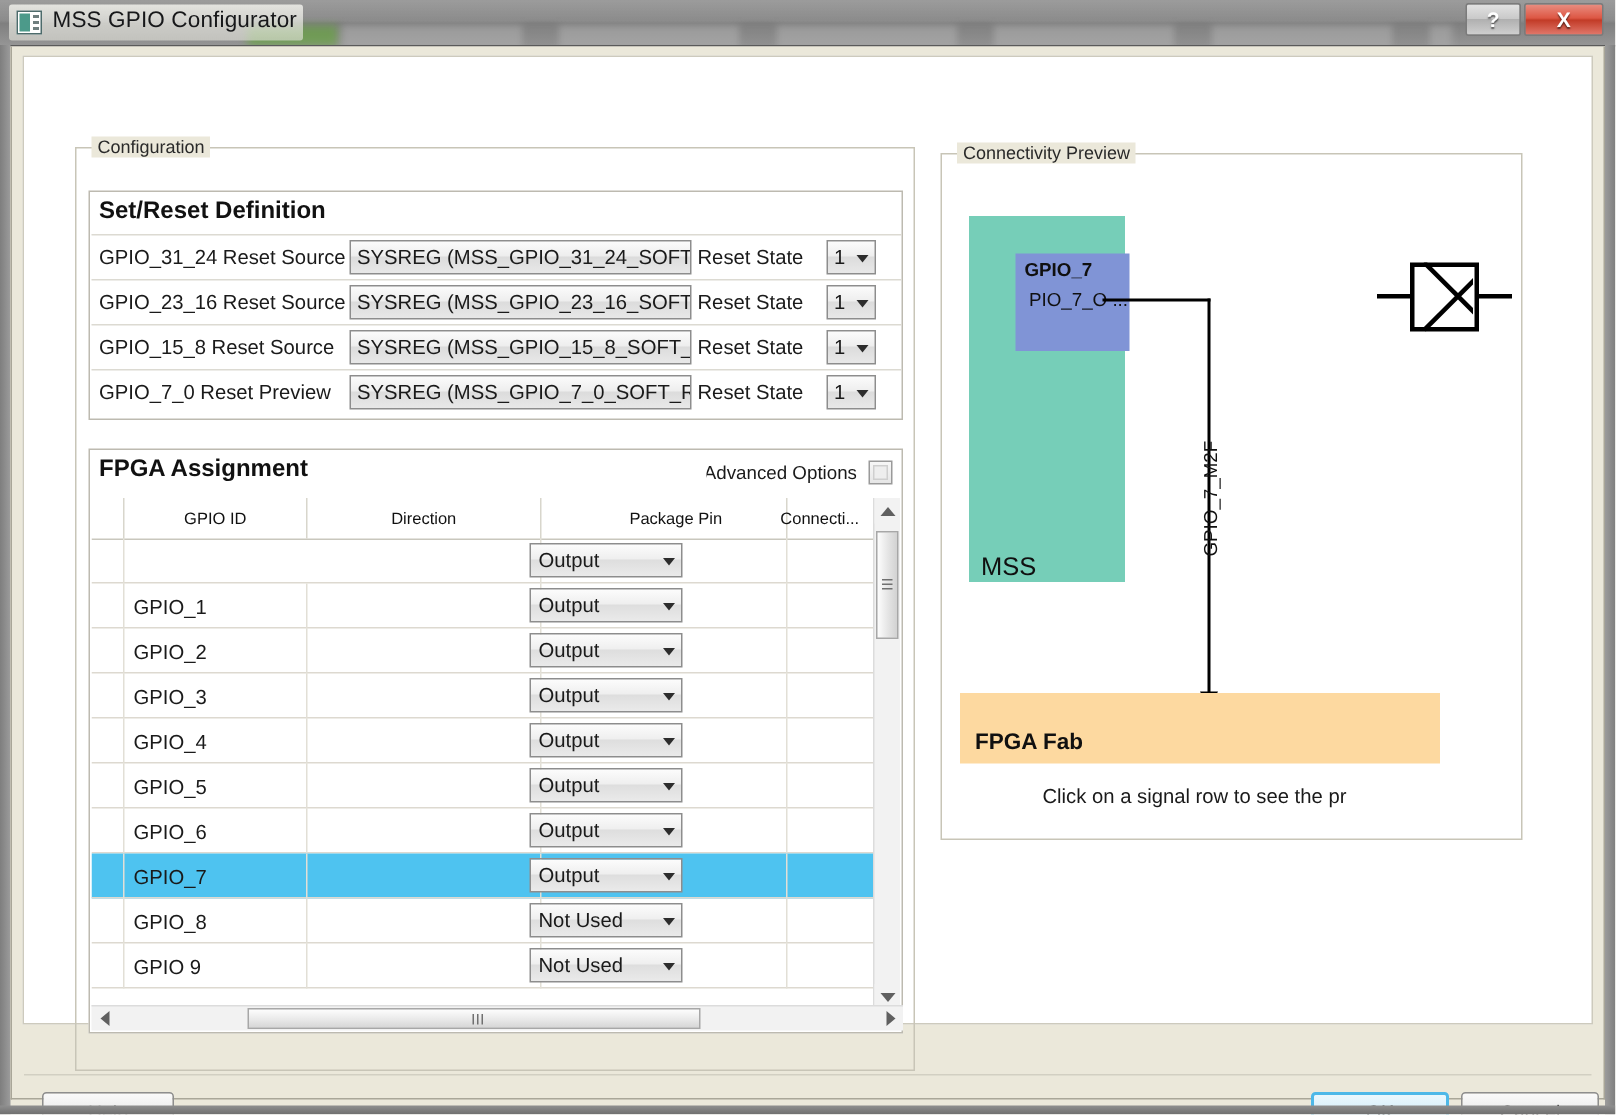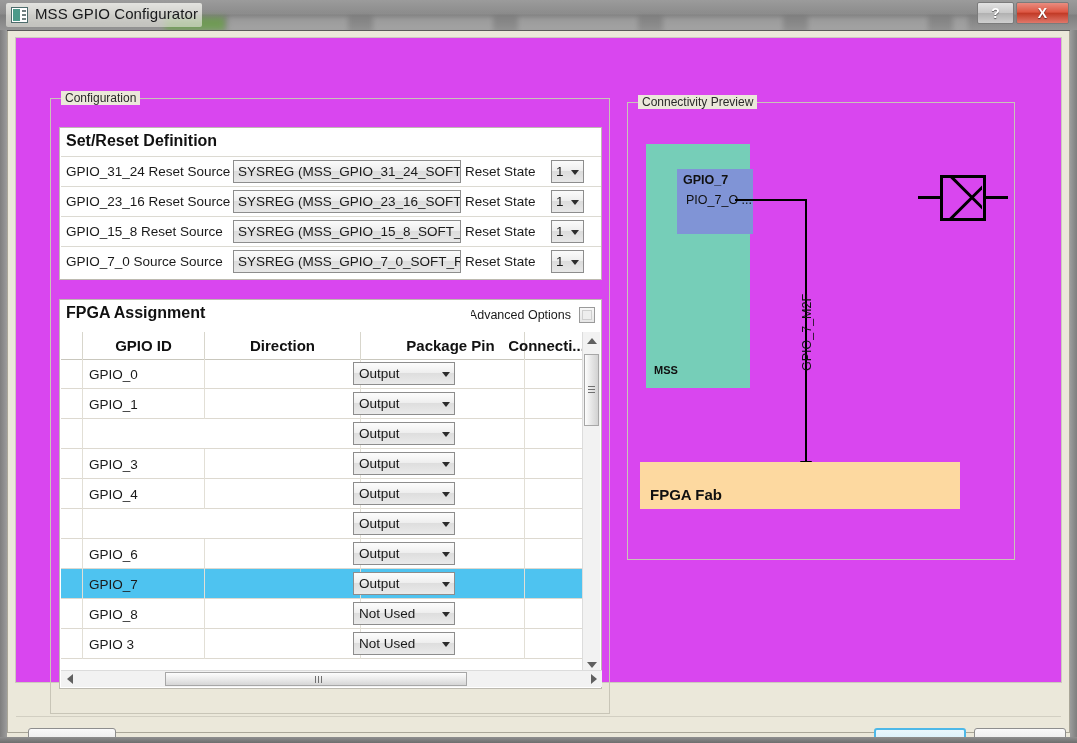--- a/index.html
+++ b/index.html
@@ -99,21 +99,21 @@
     width: 1063px; height: 702px;
     background: #ebe8da;
     border: 1px solid #a9a698;
     border-top: none;
     box-sizing: border-box;
   }
   .window-inner {
     position: absolute; left: 7px; top: 6px;
     width: 1047px; height: 646px;
     border: 1px solid #cdcabd;
-    background: #d946ef;
+    background: #ffffff;
     box-sizing: border-box;
   }
 
   
   .groupbox {
     position: absolute;
     border: 1px solid #c8c5b7;
     box-sizing: border-box;
   }
   .groupbox-title {
@@ -214,21 +214,21 @@
     overflow: hidden;
   }
   .thead-row {
     position: absolute; left: 0; top: 0; width: 523px; height: 27px;
     border-bottom: 1px solid #c9c7bd;
   }
   .th {
     position: absolute; top: 0; height: 27px;
     border-right: 1px solid #d8d6cc;
     box-sizing: border-box;
-    font-size: 15px; font-weight: bold; color: #111;
+    font-size: 11px; font-weight: normal; color: #111;
     display: flex; align-items: center; justify-content: center;
     white-space: nowrap; overflow: hidden;
   }
   .trow {
     position: absolute; left: 0; width: 523px; height: 30px;
     border-bottom: 1px solid #ddd9d0;
     box-sizing: border-box;
   }
   .trow.sel { background: #4ec3f0; }
   .cell {
@@ -317,22 +317,22 @@
     box-shadow: 3px 0 0 #707070, 6px 0 0 #707070;
   }
 
   
   .mss-box {
     position: absolute; left: 18px; top: 41px;
     width: 104px; height: 244px;
     background: #76ceb8;
   }
   .mss-label {
-    position: absolute; left: 8px; bottom: 12px;
-    font-size: 11px; font-weight: bold; color: #101010;
+    position: absolute; left: 8px; bottom: 0;
+    font-size: 17px; font-weight: normal; color: #101010;
   }
   .gpio-box {
     position: absolute; left: 31px; top: 25px;
     width: 76px; height: 65px;
     background: #8094d6;
   }
   .gpio-box-title {
     position: absolute; left: 6px; top: 4px;
     font-size: 12.5px; font-weight: bold; color: #101010;
     white-space: nowrap;
@@ -502,21 +502,21 @@
                 <div class="sr-combo">
                   <span>SYSREG (MSS_GPIO_15_8_SOFT_RESET)</span>
                 </div>
                 <div class="sr-rs-label">Reset State</div>
                 <div class="sr-state">
                   <span>1</span>
                   <div class="arrow-dn"></div>
                 </div>
               </div>
               <div class="sr-row" style="top: 118px;">
-                <div class="sr-label">GPIO_7_0 Source Source</div>
+                <div class="sr-label">GPIO_7_0 Reset Preview</div>
                 <div class="sr-combo">
                   <span>SYSREG (MSS_GPIO_7_0_SOFT_RESET)</span>
                 </div>
                 <div class="sr-rs-label">Reset State</div>
                 <div class="sr-state">
                   <span>1</span>
                   <div class="arrow-dn"></div>
                 </div>
               </div>
             </div>
@@ -531,21 +531,20 @@
             <div class="thead-row" id="thead">
                 <div class="th c0"></div>
                 <div class="th c1">GPIO ID</div>
                 <div class="th c2">Direction</div>
                 <div class="th c3">Package Pin</div>
                 <div class="th c4">Connecti...</div>
               </div>
             <div id="tbody">
                 <div class="trow" style="top: 27px;">
                   <div class="cell c0"></div>
-                  <div class="cell c1 cell-id">GPIO_0</div>
                   <div class="cell c2">
                     <div class="cmb dir-cmb">
                       <span>Output</span>
                       <div class="arrow-dn"></div>
                     </div>
                   </div>
                   <div class="cell c3"></div>
                   <div class="cell c4"></div>
                 </div>
                 <div class="trow" style="top: 57px;">
@@ -555,20 +554,21 @@
                     <div class="cmb dir-cmb">
                       <span>Output</span>
                       <div class="arrow-dn"></div>
                     </div>
                   </div>
                   <div class="cell c3"></div>
                   <div class="cell c4"></div>
                 </div>
                 <div class="trow" style="top: 87px;">
                   <div class="cell c0"></div>
+                  <div class="cell c1 cell-id">GPIO_2</div>
                   <div class="cell c2">
                     <div class="cmb dir-cmb">
                       <span>Output</span>
                       <div class="arrow-dn"></div>
                     </div>
                   </div>
                   <div class="cell c3"></div>
                   <div class="cell c4"></div>
                 </div>
                 <div class="trow" style="top: 117px;">
@@ -590,20 +590,21 @@
                     <div class="cmb dir-cmb">
                       <span>Output</span>
                       <div class="arrow-dn"></div>
                     </div>
                   </div>
                   <div class="cell c3"></div>
                   <div class="cell c4"></div>
                 </div>
                 <div class="trow" style="top: 177px;">
                   <div class="cell c0"></div>
+                  <div class="cell c1 cell-id">GPIO_5</div>
                   <div class="cell c2">
                     <div class="cmb dir-cmb">
                       <span>Output</span>
                       <div class="arrow-dn"></div>
                     </div>
                   </div>
                   <div class="cell c3"></div>
                   <div class="cell c4"></div>
                 </div>
                 <div class="trow" style="top: 207px;">
@@ -637,21 +638,21 @@
                     <div class="cmb dir-cmb">
                       <span>Not Used</span>
                       <div class="arrow-dn"></div>
                     </div>
                   </div>
                   <div class="cell c3"></div>
                   <div class="cell c4"></div>
                 </div>
                 <div class="trow" style="top: 297px;">
                   <div class="cell c0"></div>
-                  <div class="cell c1 cell-id">GPIO 3</div>
+                  <div class="cell c1 cell-id">GPIO 9</div>
                   <div class="cell c2">
                     <div class="cmb dir-cmb">
                       <span>Not Used</span>
                       <div class="arrow-dn"></div>
                     </div>
                   </div>
                   <div class="cell c3"></div>
                   <div class="cell c4"></div>
                 </div>
               </div>
@@ -702,20 +703,23 @@
           </div>
           <div class="pad-sq"></div>
           <div class="pad-lead-l"></div>
           <div class="pad-lead-r"></div>
         </div>
 
         <div class="fabric-box">
           <div class="fabric-label">FPGA Fab</div>
         </div>
 
+        <div class="hint-clip">
+          <span>Click on a signal row to see the pr</span>
+        </div>
       </div>
 
     </div>
 
     <div class="footer-sep"></div>
     <div class="btn" id="help-btn">Help</div>
     <div class="btn" id="ok-btn">OK</div>
     <div class="btn" id="cancel-btn">Cancel</div>
   </div>
 

